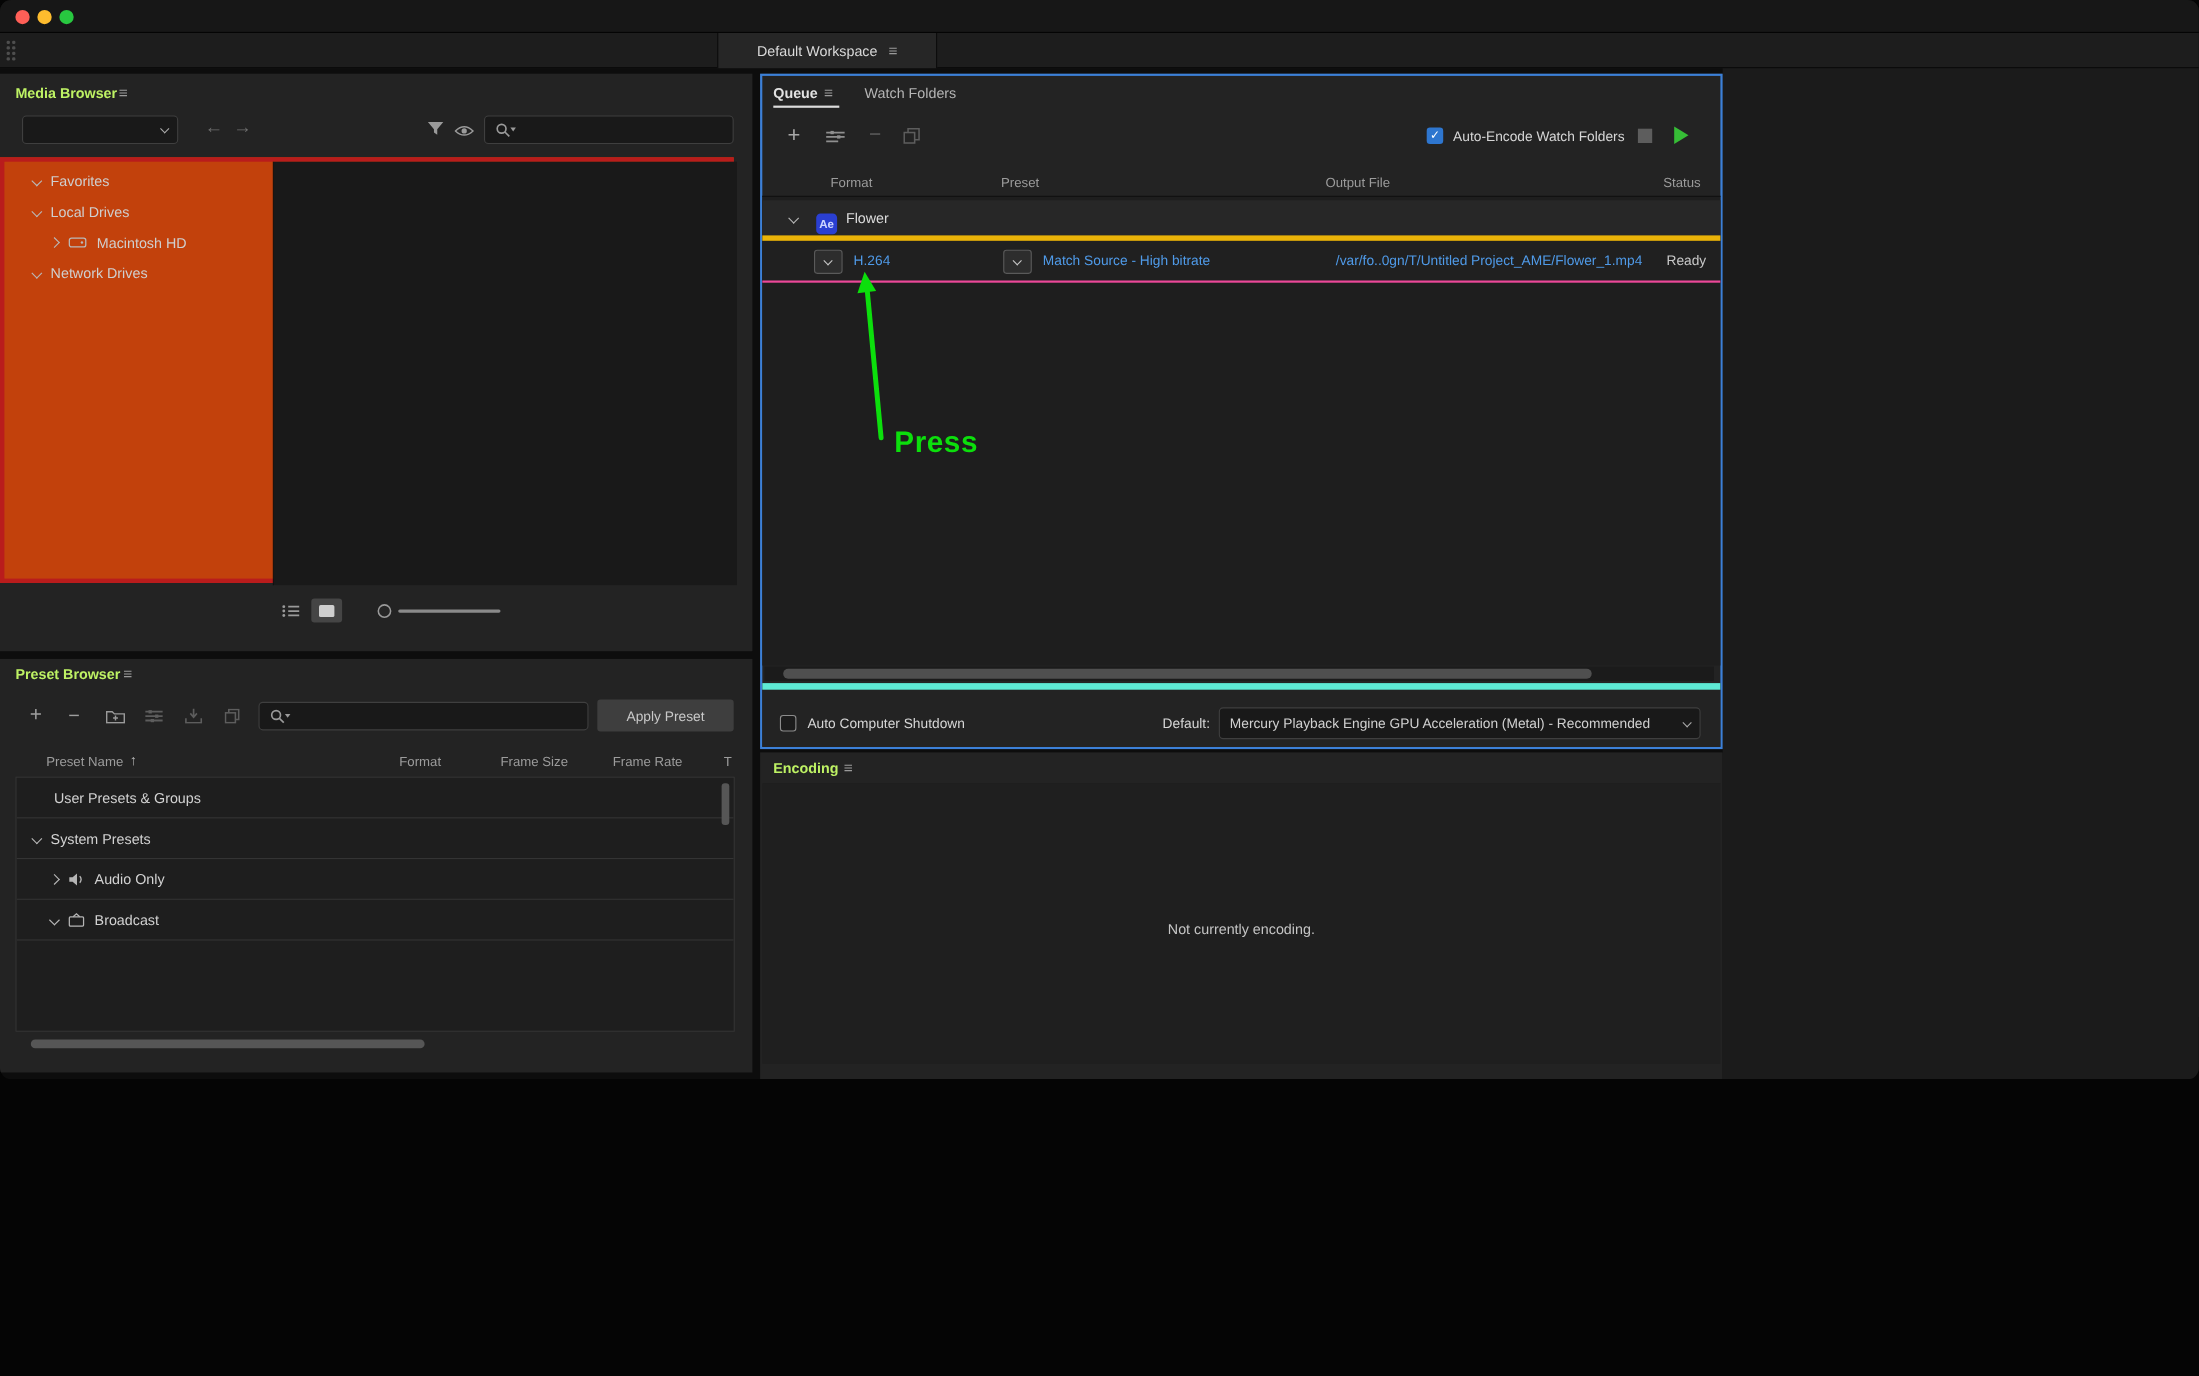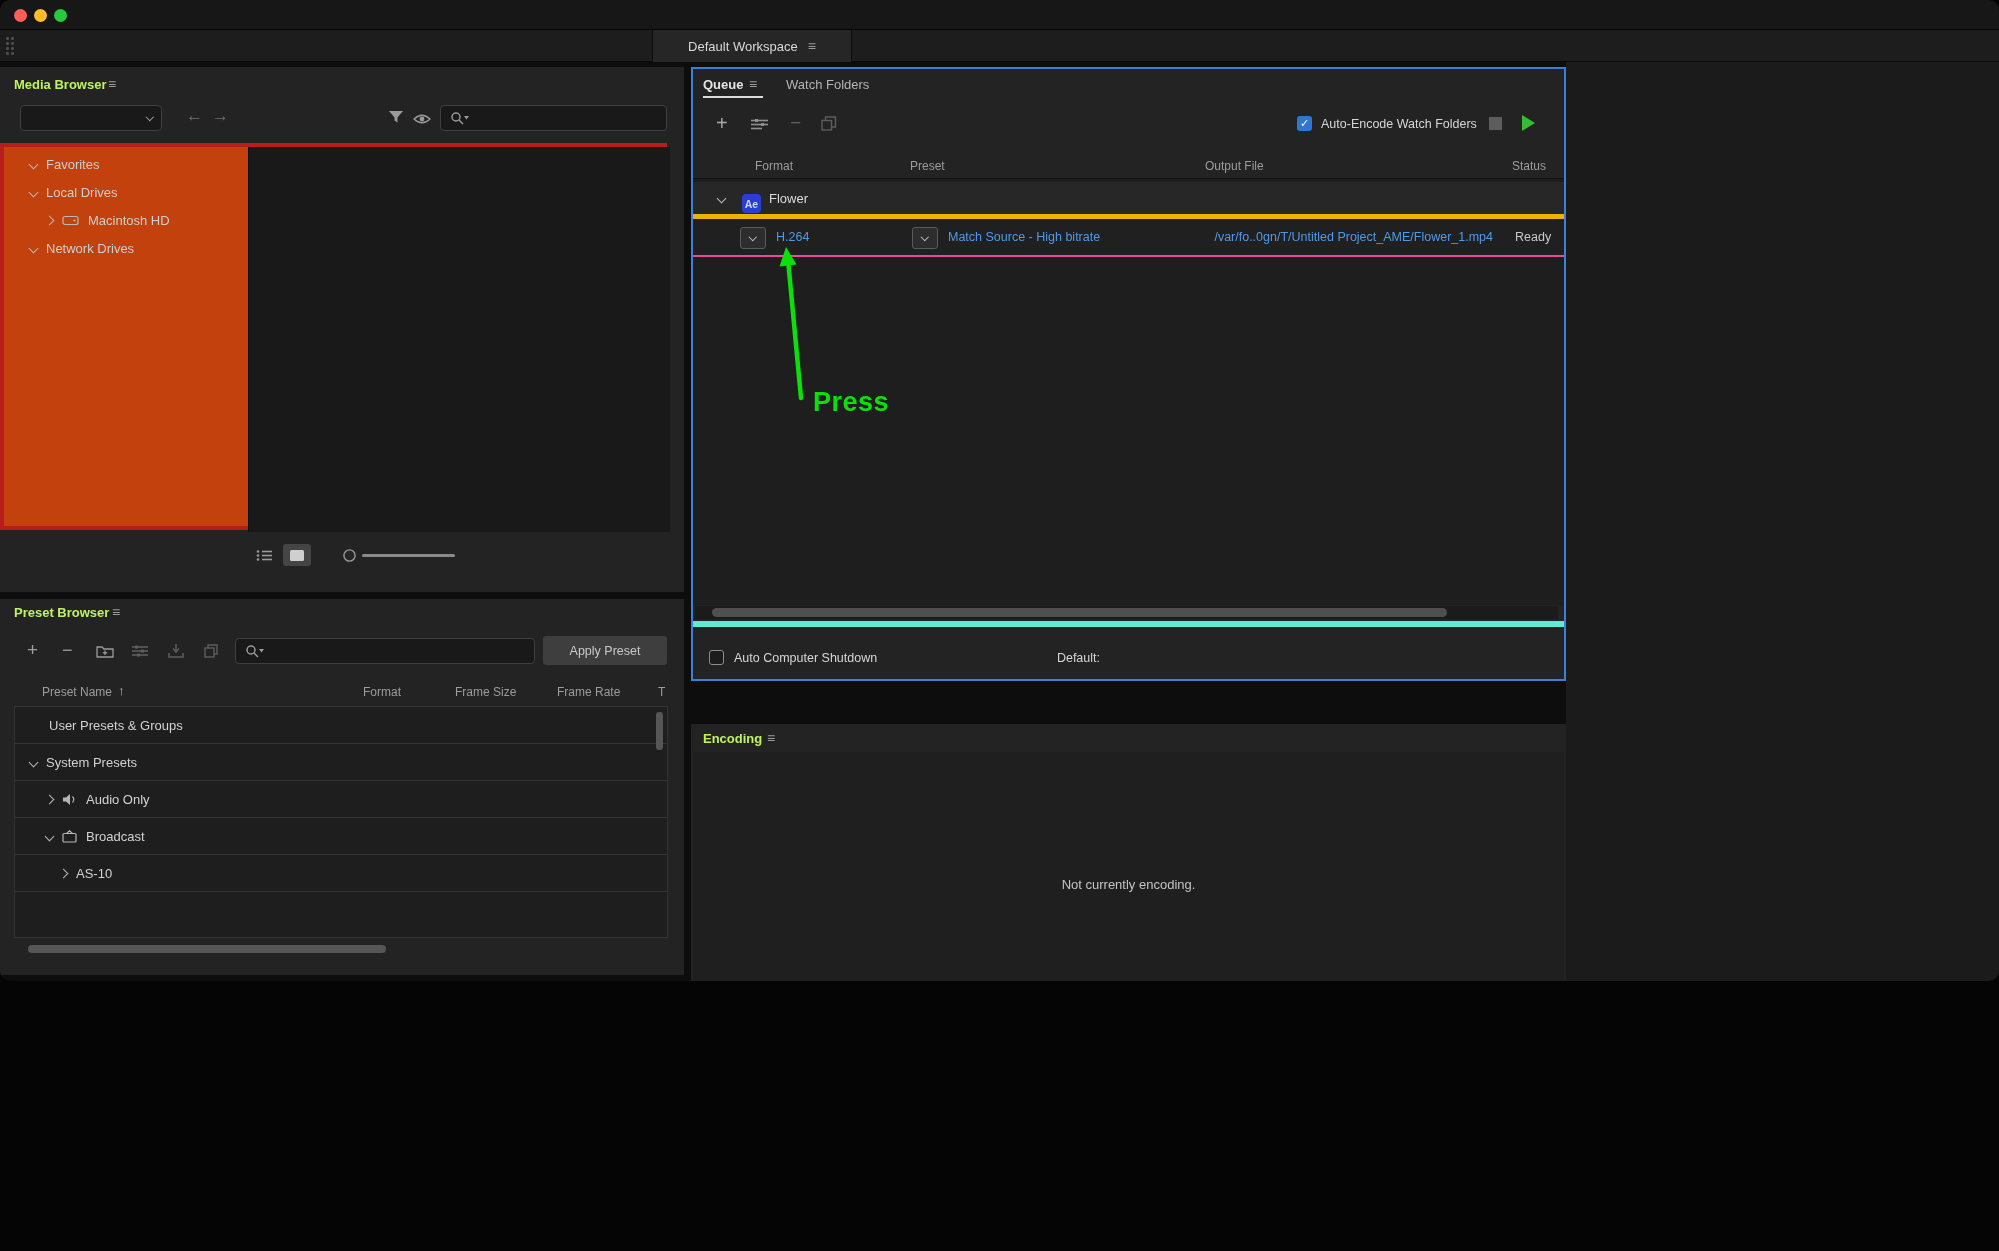--- a/index.html
+++ b/index.html
@@ -228,24 +228,20 @@
       <div class="prow" style="padding-left:31px">
         <span class="chv d"></span>
         <span>
           <svg width="15" height="13">
               <rect x="1" y="3.5" width="13" height="8.5" rx="1" stroke="#b5b5b5" stroke-width="1.2" fill="none"></rect>
               <path d="M4.5 3.5 L7.5 0.8 L10.5 3.5" stroke="#b5b5b5" stroke-width="1.2" fill="none"></path>
             </svg>
         </span>
         <span>Broadcast</span>
       </div>
-      <div class="prow" style="padding-left:45px">
-        <span class="chv r"></span>
-        <span>AS-10</span>
-      </div>
       <div class="a" style="right:4px;top:5px;width:7px;height:38px;background:#565656;border-radius:3px"></div>
     </div>
 
     <div class="a thumbH" style="left:28px;top:346px;width:358px;height:8px;background:#565656"></div>
   </div>
 
   <div class="panel" style="left:691px;top:67px;width:875px;height:614px;border:2px solid #3c80d8">
 
     <span class="a" style="left:10px;top:8px;font-size:13px;font-weight:700;color:#e3e3e3">Queue</span>
     <span class="a menu" style="left:56px;top:8px">≡</span>
@@ -303,24 +299,28 @@
     </div>
 
     <div class="a" style="left:2px;top:537px;width:863px;height:13px;background:#1b1b1b">
       <div class="thumbH" style="left:17px;top:2px;width:735px;height:9px"></div>
     </div>
 
     <div class="a" style="left:0;top:552px;width:871px;height:58px;background:#232323;border-top:6px solid #5eead4">
       <span class="cb off" style="left:16px;top:23px"></span>
       <span class="a" style="left:41px;top:24px;font-size:12.5px;color:#d6d6d6">Auto Computer Shutdown</span>
       <span class="a" style="left:330px;top:24px;width:77px;text-align:right;font-size:12.5px;color:#d6d6d6">Default:</span>
-    </div>
-  </div>
-
-  <div class="panel" style="left:691px;top:724px;width:875px;height:311px">
+      <div class="field" style="left:415px;top:16px;width:438px;height:29px">
+        <span style="flex:1;font-size:12.5px;color:#d0d0d0;white-space:nowrap;overflow:hidden">Mercury Playback Engine GPU Acceleration (Metal) - Recommended</span>
+        <span class="chv d s" style="border-color:#aaa;margin-top:-2px"></span>
+      </div>
+    </div>
+  </div>
+
+  <div class="panel" style="left:691px;top:684px;width:875px;height:311px">
     <span class="ptitle" style="left:12px;top:7px">Encoding</span>
     <span class="a menu" style="left:76px;top:7px">≡</span>
     <div class="a" style="left:2px;top:28px;width:871px;height:255px;background:#1f1f1f">
       <div style="width:100%;margin-top:125px;text-align:center;font-size:13px;color:#c4c4c4">Not currently encoding.</div>
     </div>
   </div>
 
   <svg class="a" style="left:770px;top:244px;pointer-events:none;z-index:6" width="130" height="170">
     <line x1="31" y1="154" x2="18.5" y2="21" stroke="#0cdf0c" stroke-width="4.5" stroke-linecap="round"></line>
     <polygon points="16,3 26.5,20.5 9.5,22.5" fill="#0cdf0c"></polygon>

